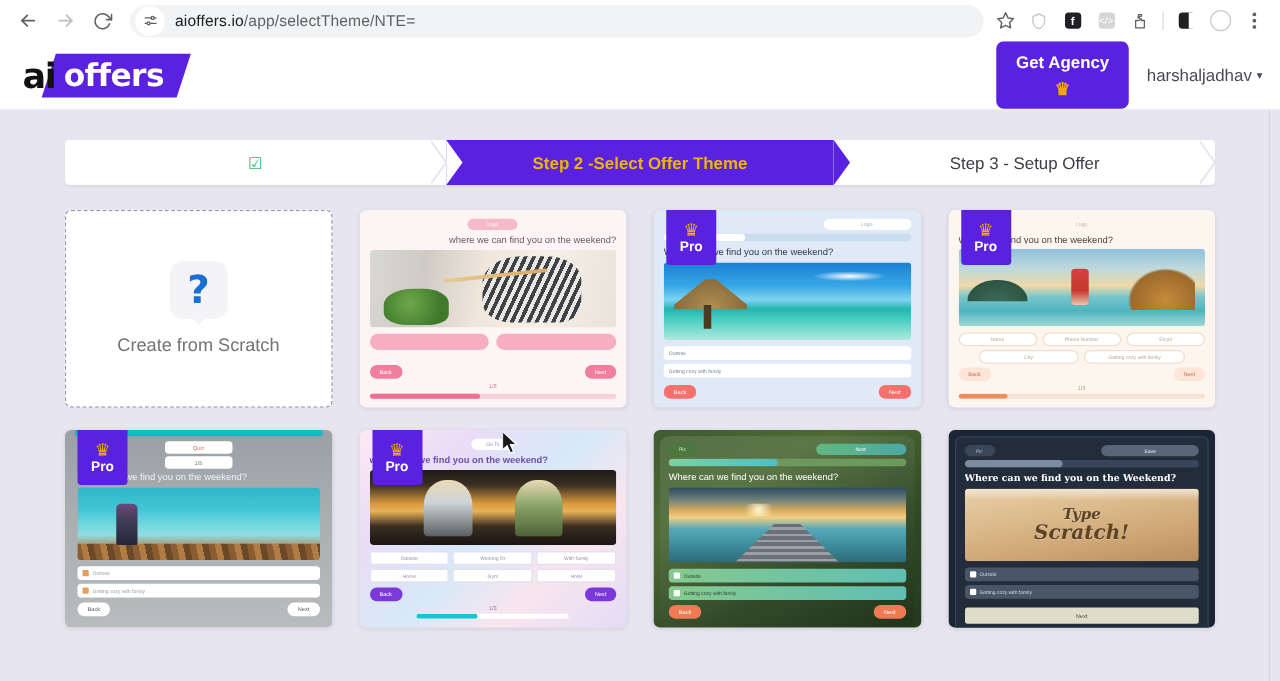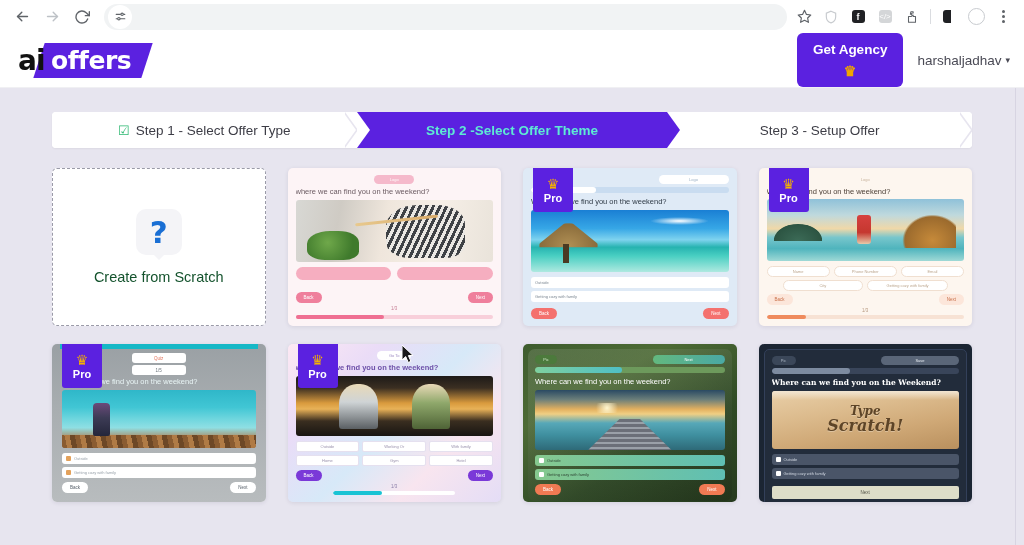--- a/index.html
+++ b/index.html
@@ -171,21 +171,21 @@
     content: '';
     position: absolute; right: 1px; top: 0;
     width: 0; height: 0;
     border-top: 18px solid transparent;
     border-bottom: 18px solid transparent;
     border-left: 13px solid #ffffff;
     z-index: 4;
   }
   .step.active {
     background: #5B21E0;
-    color: #5eead4;
+    color: #eab308;
     font-weight: bold;
     flex: 1.02 1 0;
   }
   .step.active::after {
     content: '';
     position: absolute; right: -13px; top: 0;
     width: 0; height: 0;
     border-top: 18px solid transparent;
     border-bottom: 18px solid transparent;
     border-left: 13px solid #5B21E0;
@@ -234,21 +234,21 @@
     font-size: 31px; font-weight: bold;
     font-family: "DejaVu Sans", sans-serif;
     position: relative;
   }
   .qmark-box::after {
     content:''; position:absolute; bottom:-5px; left:50%;
     transform: translateX(-50%);
     border-left: 6px solid transparent; border-right: 6px solid transparent;
     border-top: 6px solid #f4f4f7;
   }
-  .scratch-label { font-size: 14.5px; color: #14532d; }
+  .scratch-label { font-size: 14.5px; color: #737373; }
 
   
   .pro-badge {
     position: absolute; top: 0; left: 10px;
     width: 40px; height: 44px;
     background: #5B21E0;
     border-radius: 0 0 3px 3px;
     display: flex; flex-direction: column;
     align-items: center; justify-content: center;
     z-index: 20;
@@ -267,21 +267,21 @@
   .tpl-img { flex: 0 0 auto; height: 62px; border-radius: 3px; overflow: hidden; position: relative; margin-bottom: 5px; }
   .tpl-opts { display: flex; flex-direction: column; gap: 3px; margin-bottom: 4px; }
   .tpl-opt { height: 11px; border-radius: 3px; font-size: 4px; display: flex; align-items: center; padding: 0 4px; gap: 3px; overflow:hidden; white-space:nowrap;}
   .opt-box { width: 5px; height: 5px; border-radius: 1px; flex: 0 0 auto; }
   .tpl-btnrow { display: flex; justify-content: space-between; align-items: center; margin-top: auto; }
   .tpl-btn { font-size: 4.5px; padding: 3px 8px; border-radius: 7px; color: #fff; }
   .tpl-footer { text-align: center; font-size: 4.5px; margin-top: 3px; }
 
   
   .c-pink { background: #fdf4f6; }
-  .c-pink .tpl-q { color: #6b5b62; }
+  .c-pink .tpl-q { color: #6b5b62; text-align: right; }
   .pink-pill { background: #f5b9cb; width: 40px; margin: 0 auto; }
   .pink-input { flex: 1 1 0; height: 13px; border-radius: 7px; background: #f6aec0; }
   .pink-btn { background: #ef7f9c; }
   .pink-bar { height: 4px; background: #f8cfda; width: 100%; position: relative; border-radius: 2px; margin-top: 4px;}
   .pink-bar i { position: absolute; left: 0; top: 0; height: 100%; width: 45%; background: #ef6f92; border-radius: 2px; }
 
   
   .scene { position: absolute; inset: 0; }
   .sc-kitchen { background:
       linear-gradient(100deg,#d8d8d4 0%,#cfcbc4 22%,#efe6dc 45%,#f6efe7 70%,#e9e3da 100%); }
@@ -437,20 +437,21 @@
 
   <div class="omnibox">
     <div class="omni-icon">
       <svg width="13" height="13" viewBox="0 0 24 24" fill="none" stroke="#5f6368" stroke-width="2" stroke-linecap="round">
           <line x1="4" y1="8" x2="20" y2="8"></line>
           <line x1="4" y1="16" x2="20" y2="16"></line>
           <circle cx="15" cy="8" r="2.2" fill="#fff"></circle>
           <circle cx="9" cy="16" r="2.2" fill="#fff"></circle>
         </svg>
     </div>
+    <div class="omni-url"><b>aioffers.io</b><span>/app/selectTheme/NTE=</span></div>
   </div>
 
   <div class="tool-icons">
     <div class="tool-icon">
       <svg width="15" height="15" viewBox="0 0 24 24" fill="none" stroke="#5f6368" stroke-width="1.9" stroke-linejoin="round">
           <polygon points="12 2 15.1 8.7 22 9.6 17 14.4 18.3 21.3 12 18 5.7 21.3 7 14.4 2 9.6 8.9 8.7"></polygon>
         </svg>
     </div>
     <div class="tool-icon">
       <svg width="14" height="14" viewBox="0 0 24 24" fill="none" stroke="#c8cbcf" stroke-width="2">
@@ -503,21 +504,20 @@
     </div>
   </div>
 </div>
 
 <div class="page-body">
  <div class="page-inner">
 
   <div class="stepper">
     <div class="step done">
       <span class="chk">☑</span>
-      <span>Step 1 - Select Offer Type</span>
     </div>
     <div class="step active">
       <span>Step 2 -Select Offer Theme</span>
     </div>
     <div class="step idle">
       <span>Step 3 - Setup Offer</span>
     </div>
   </div>
 
   <div class="theme-grid">

